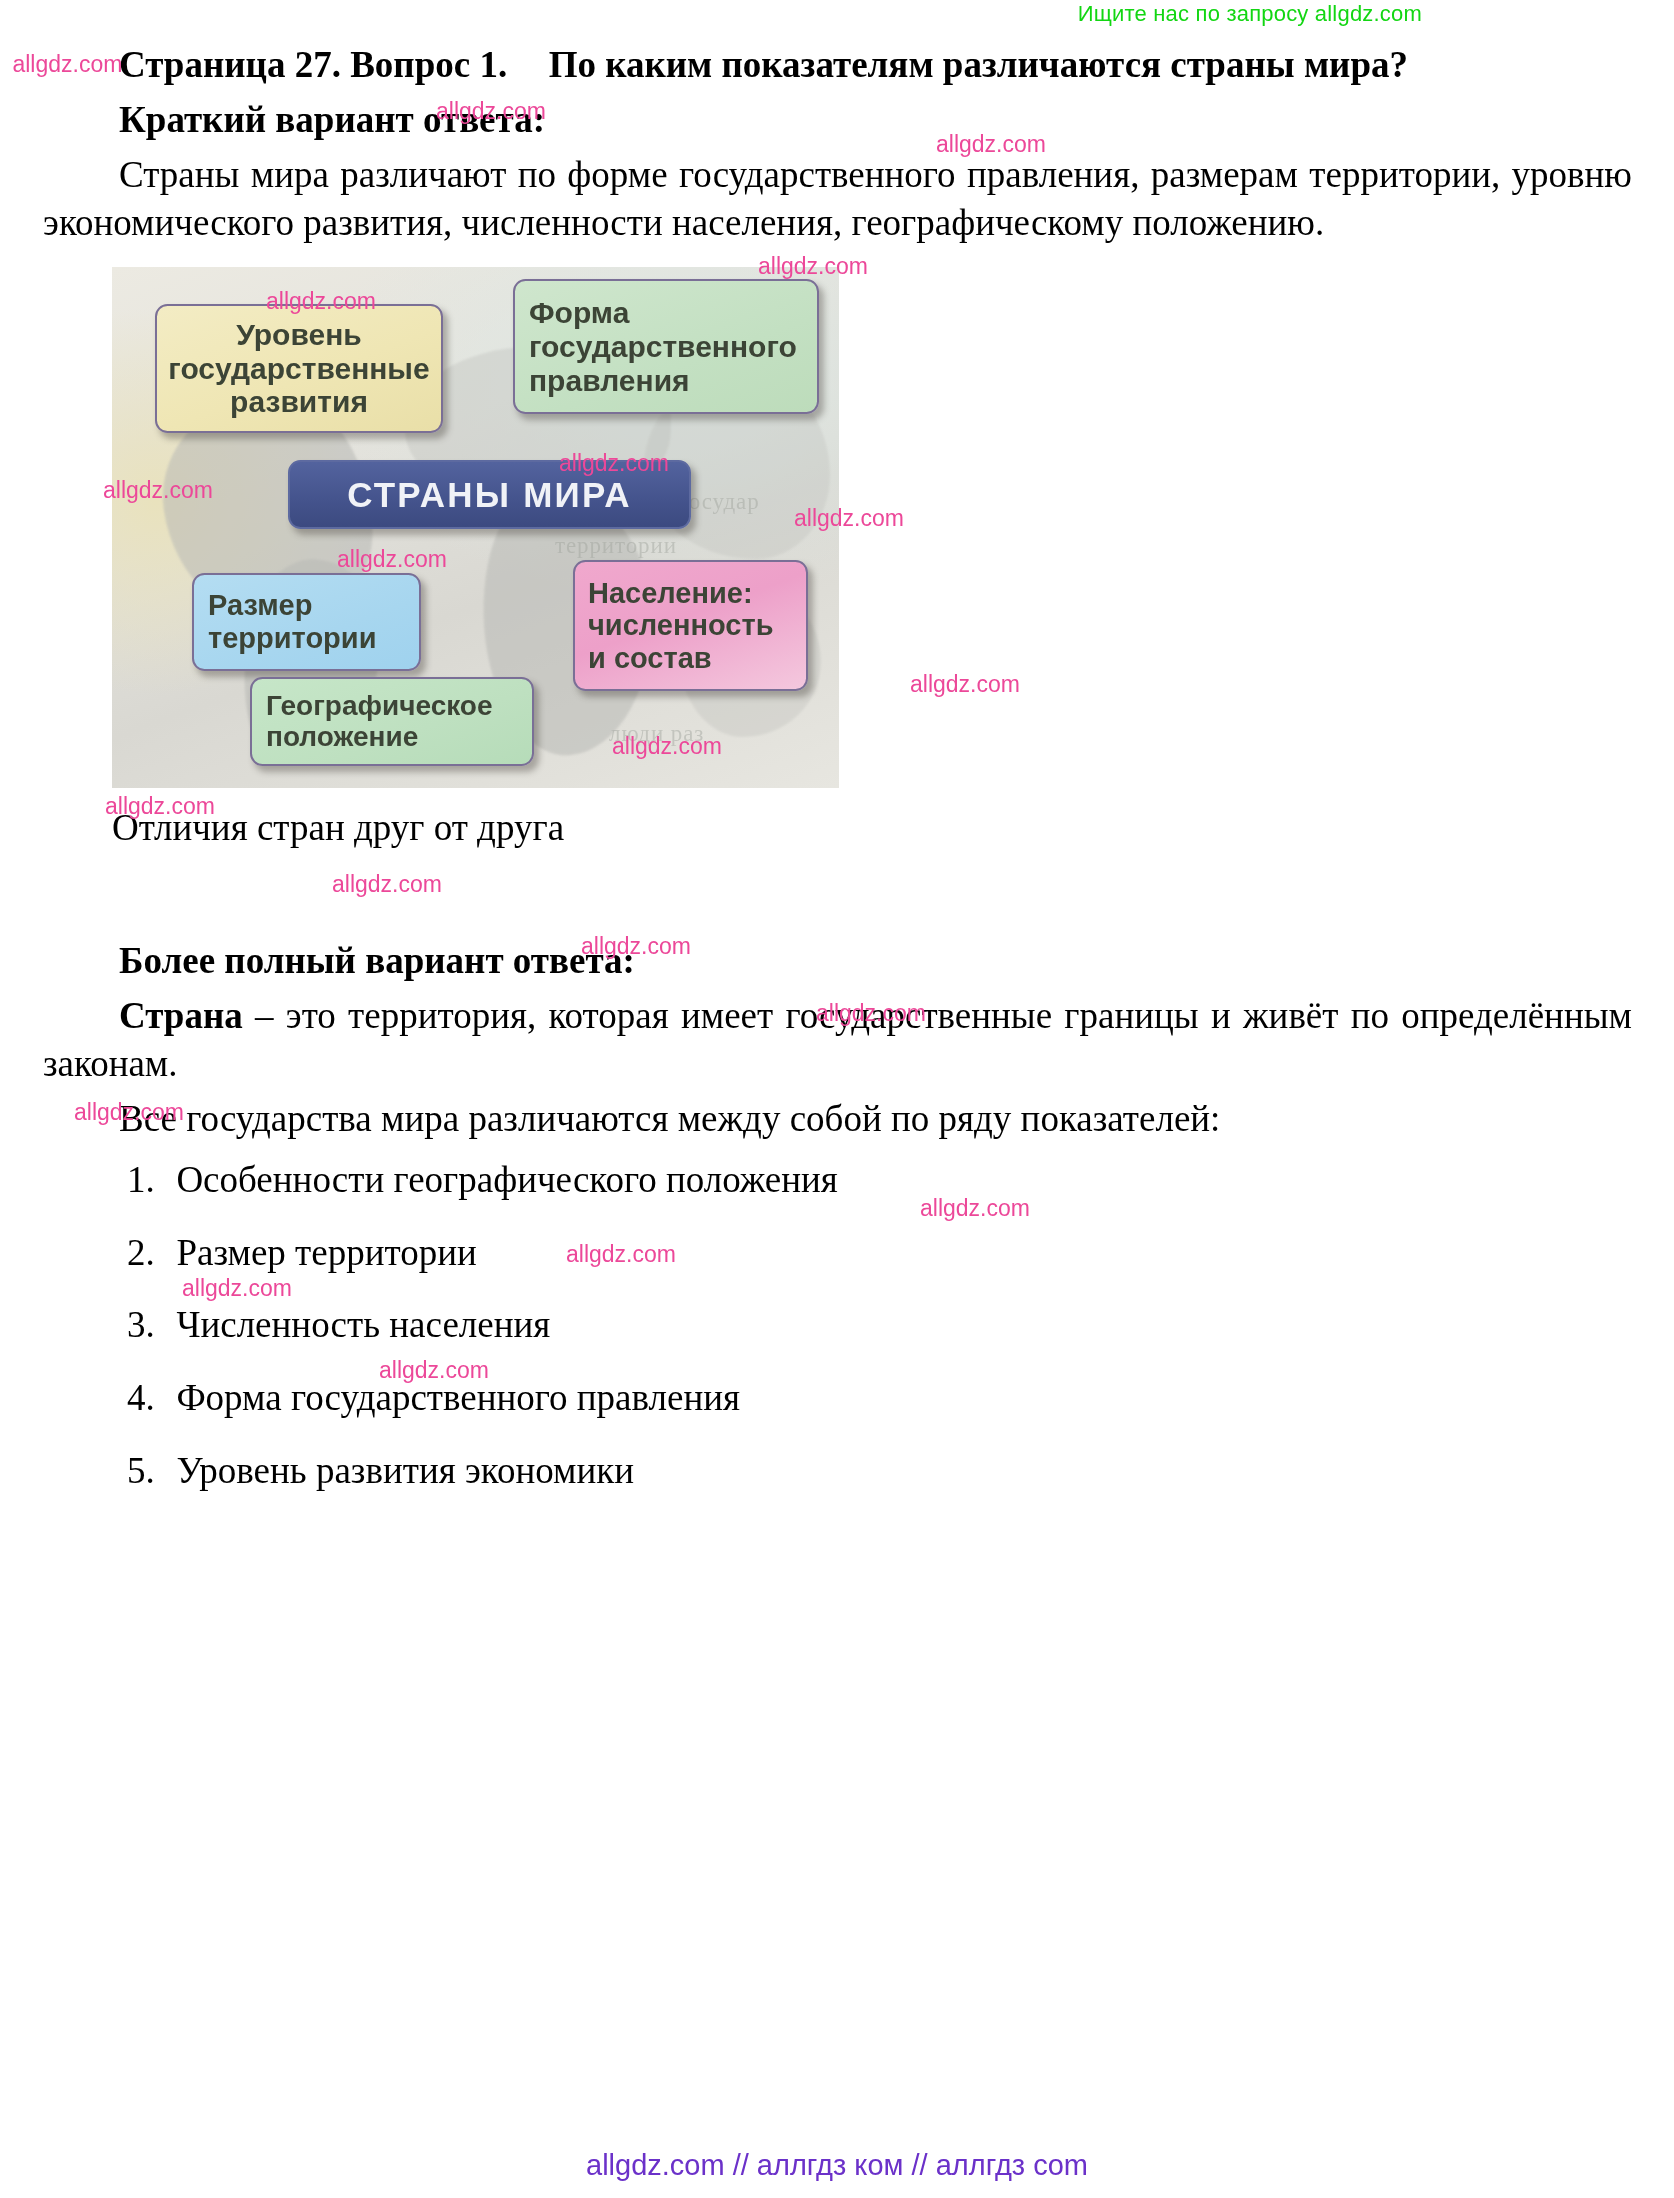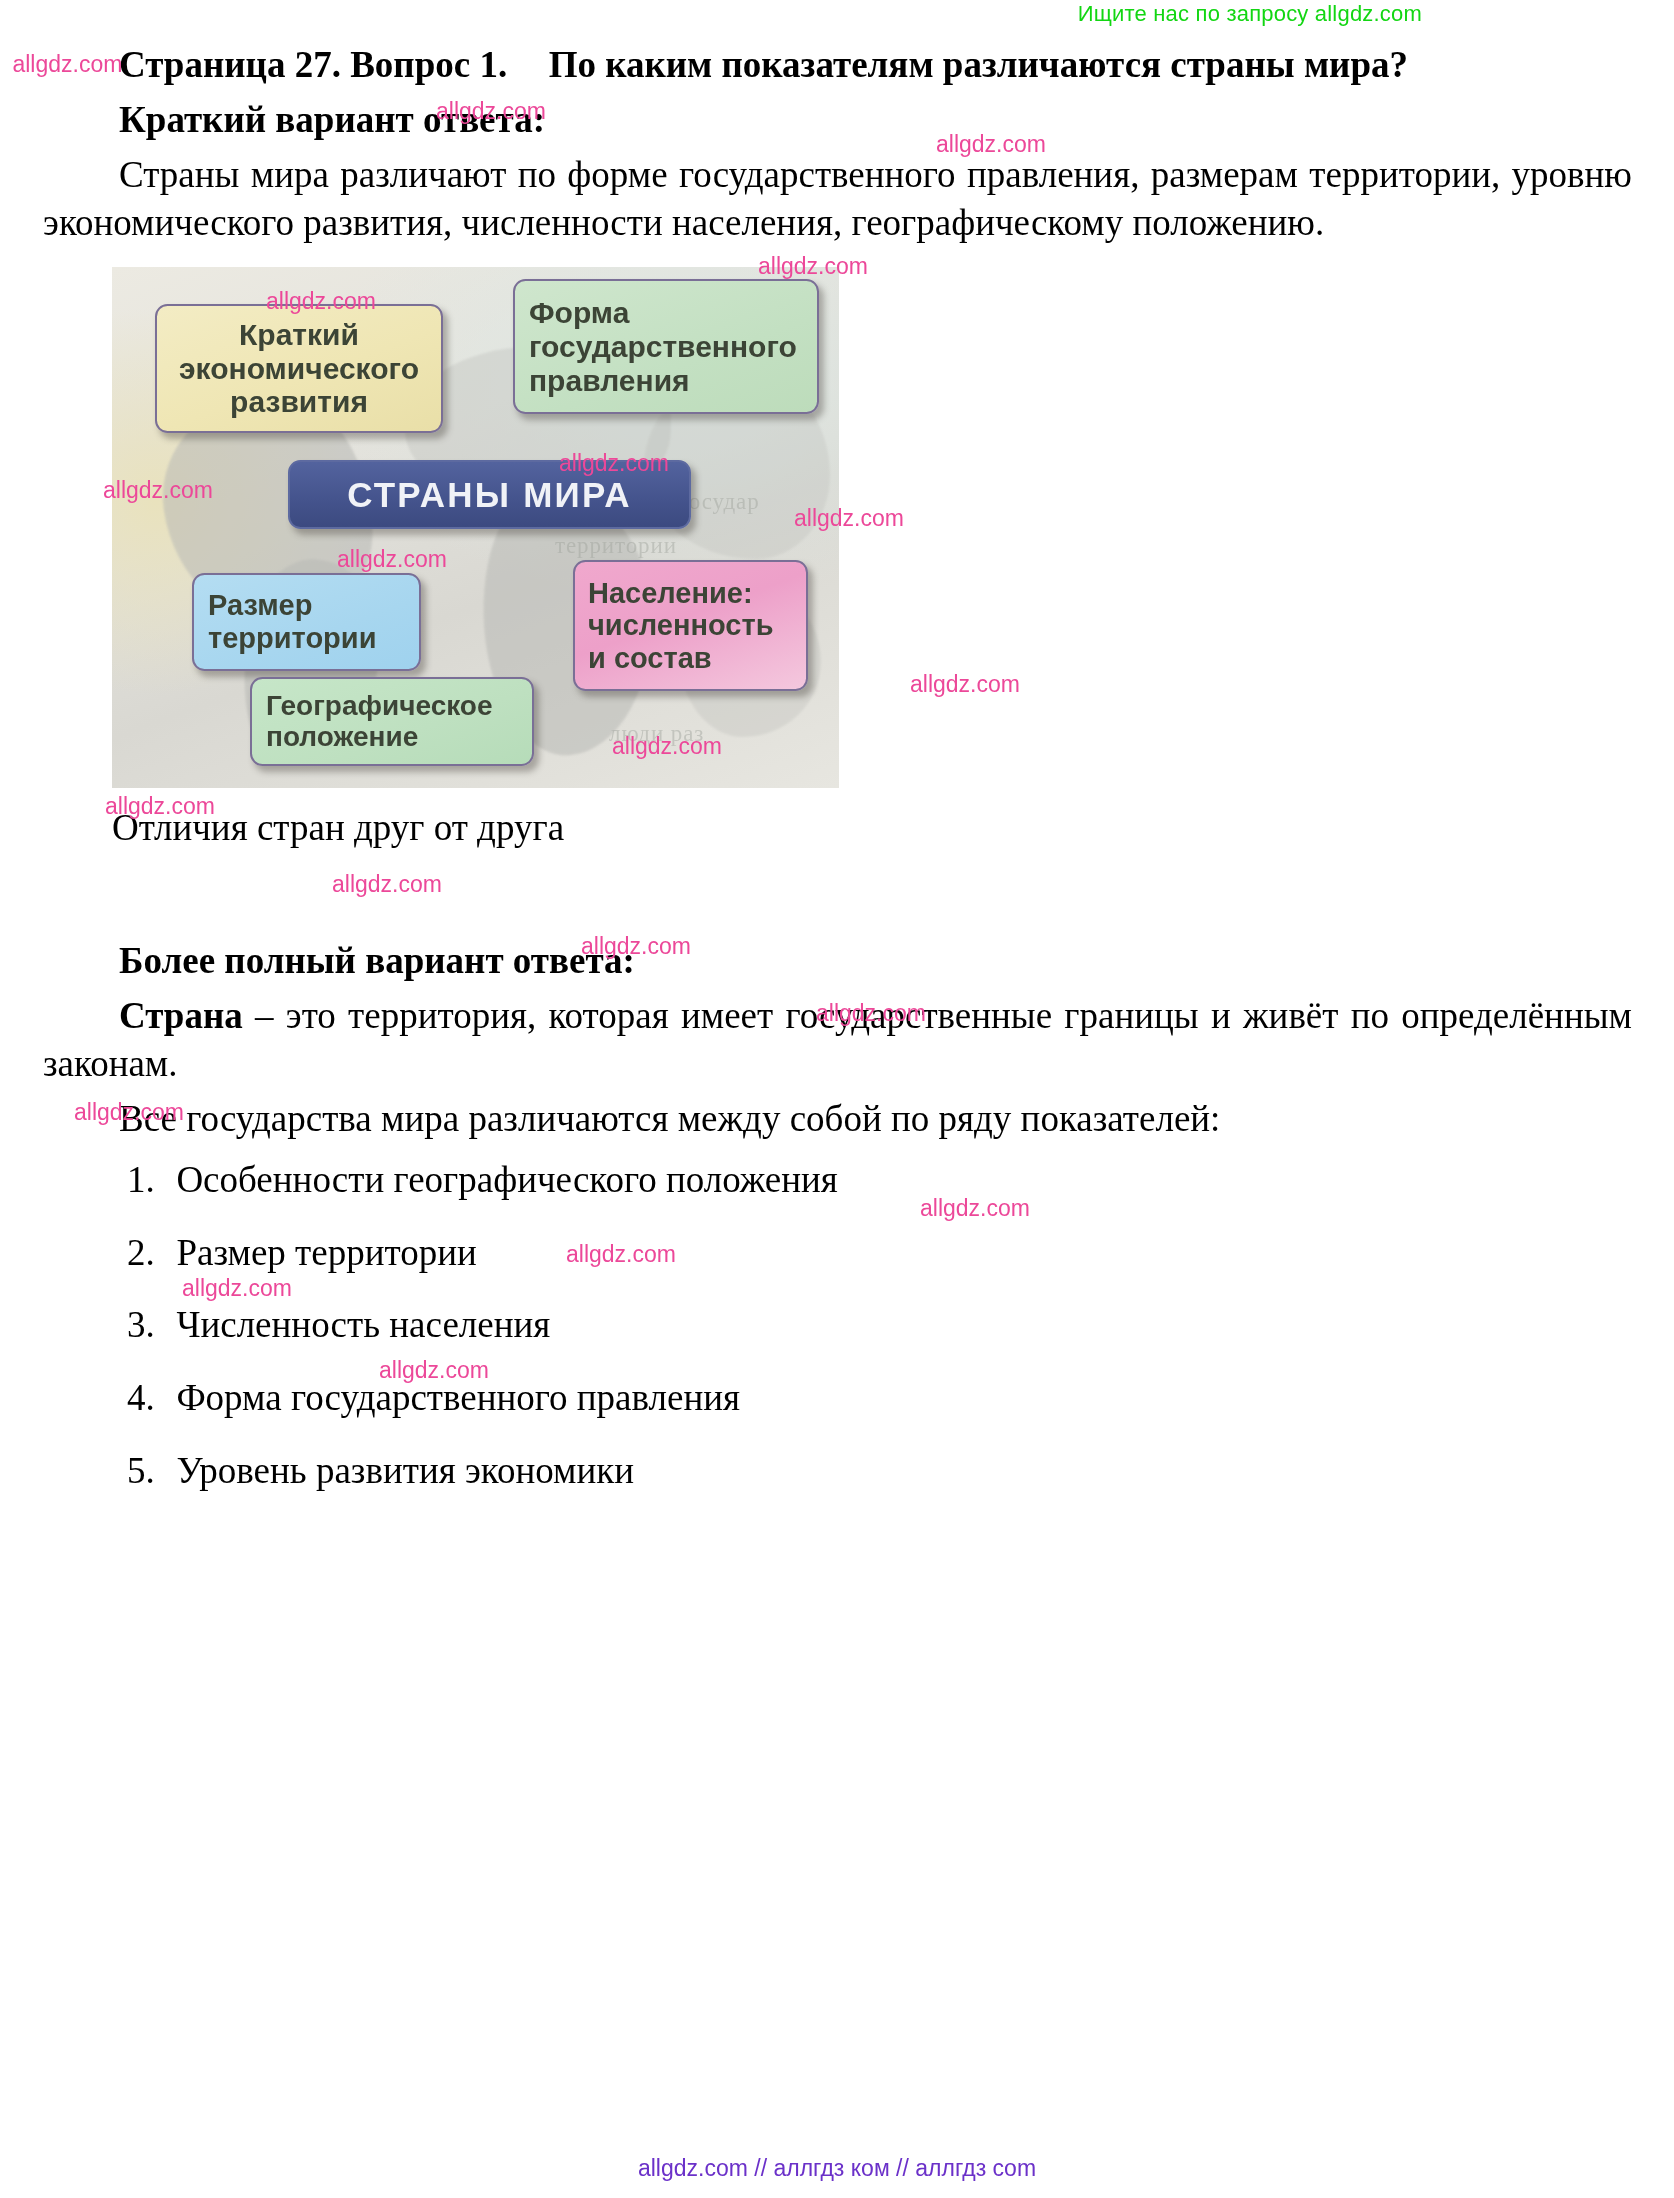--- a/index.html
+++ b/index.html
@@ -187,21 +187,21 @@
   ol.answers li { margin-bottom: 23px; padding-left: 12.4px; }
 
   
   .footer {
     position: absolute;
     left: 0;
     bottom: 16px;
     width: 1674px;
     text-align: center;
     font-family: "Liberation Sans", "DejaVu Sans", sans-serif;
-    font-size: 23px;
+    font-size: 29px;
     color: #6b31c9;
     white-space: nowrap;
   }
 
   
   .wm {
     position: absolute;
     font-family: "Liberation Sans", "DejaVu Sans", sans-serif;
     font-size: 23px;
     color: #ec4899;
@@ -238,21 +238,21 @@
       <div class="map-shape m3"></div>
       <div class="map-shape m4"></div>
       <div class="map-shape m5"></div>
       <div class="map-shape m6"></div>
 
       <div class="paper-text" style="left:222px; top:346px;">в одной</div>
       <div class="paper-text" style="left:443px; top:266px;">территории</div>
       <div class="paper-text" style="left:567px; top:222px;">государ</div>
       <div class="paper-text" style="left:497px; top:434px;margin-top:20px;">люди раз</div>
 
-      <div class="node node-econ">Краткий экономического развития</div>
+      <div class="node node-econ">Уровень государственные развития</div>
 
       <div class="node node-gov">Форма государственного правления</div>
 
       <div class="node node-center">СТРАНЫ МИРА</div>
 
       <div class="node node-size">Размер территории</div>
 
       <div class="node node-pop">Население: численность и состав</div>
 
       <div class="node node-geo">Географическое положение</div>

